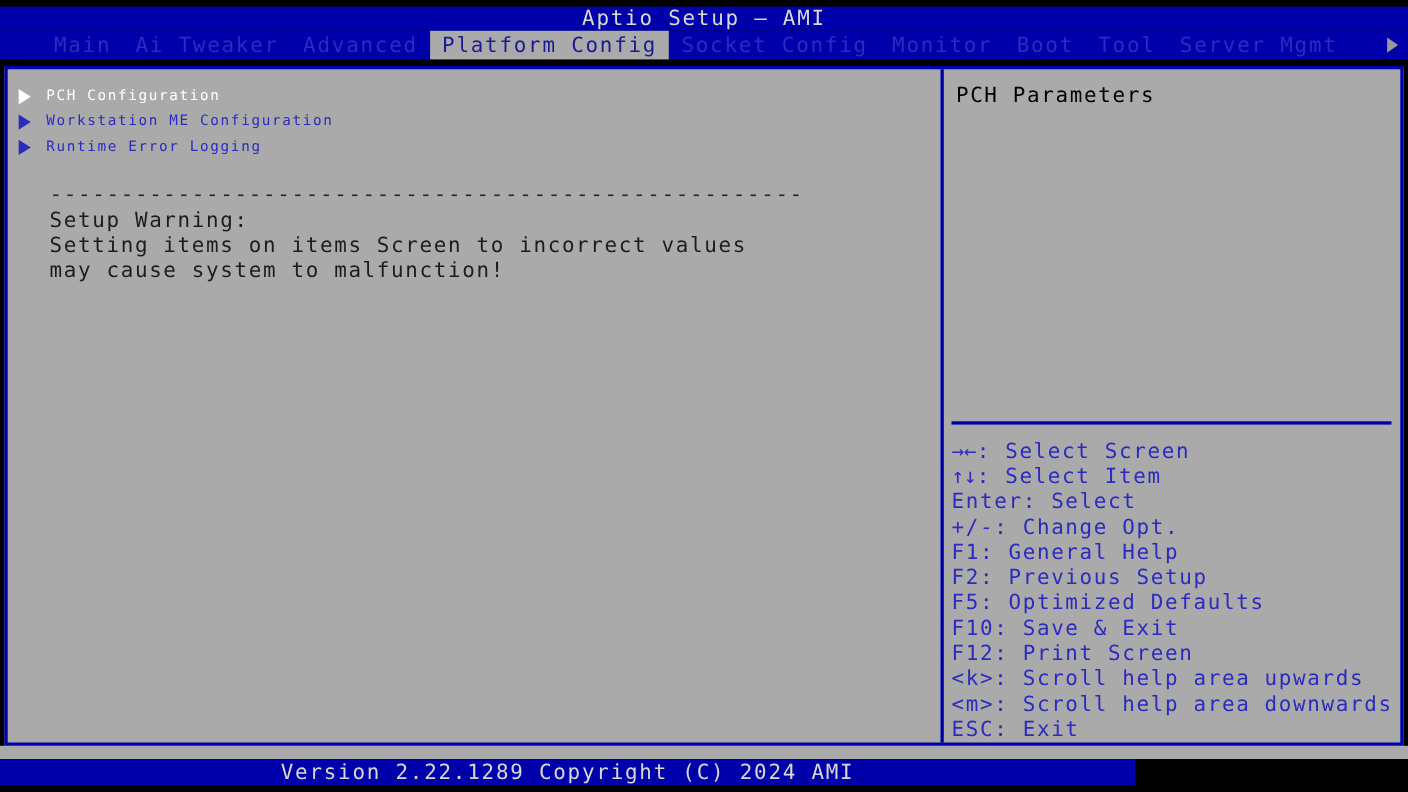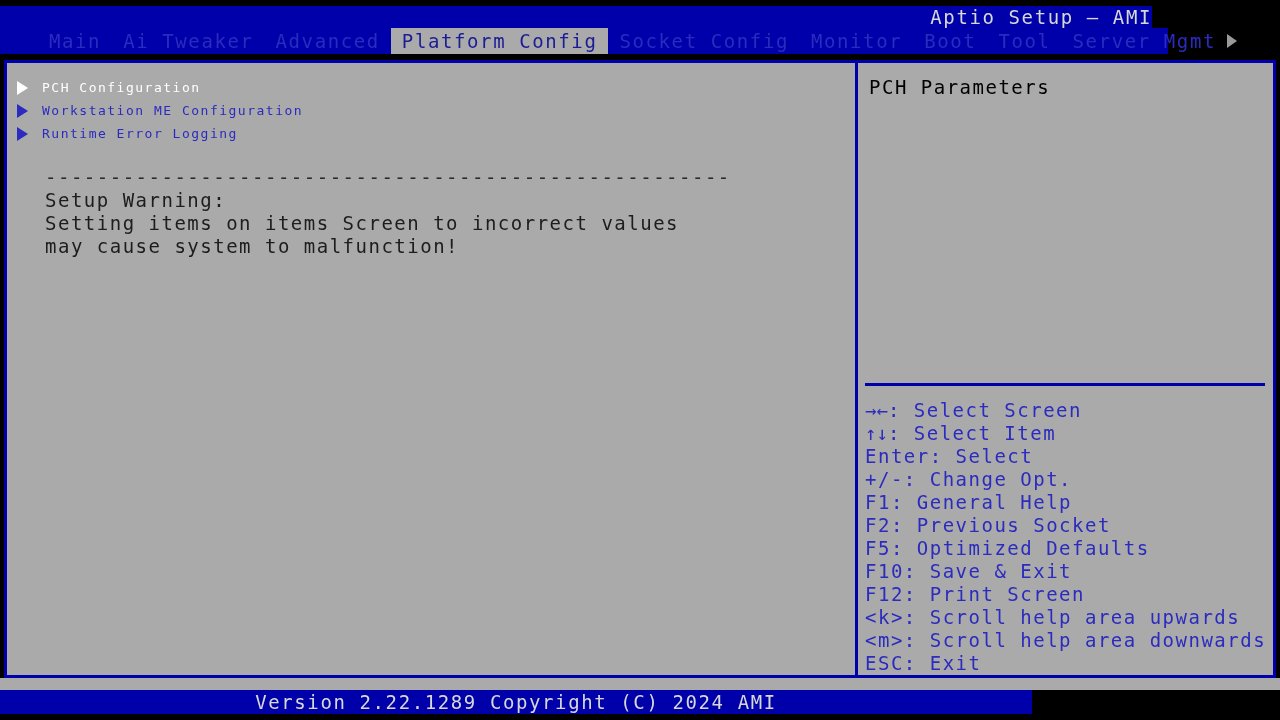--- a/index.html
+++ b/index.html
@@ -19,37 +19,37 @@
     width: 1280px;
     height: 720px;
     background: #000000;
   }
 
   
   .titlebar {
     position: absolute;
     left: 0;
     top: 6px;
-    width: 1152px;
+    width: 1280px;
     height: 22px;
     background: #0000aa;
     color: #d8d8d8;
     font-size: 19px;
     line-height: 22px;
-    text-align: right;
+    text-align: center;
     letter-spacing: 1.6px;
     white-space: pre;
   }
 
   
   .menubar {
     position: absolute;
     left: 0;
     top: 28px;
-    width: 1168px;
+    width: 1280px;
     height: 26px;
     background: #0000aa;
     display: flex;
     align-items: center;
     box-sizing: border-box;
     padding-left: 38px;
   }
   .menu-item {
     color: #2b2bbf;
     font-size: 19px;
@@ -267,21 +267,21 @@
     <div class="right-pane">
       <div class="help-desc">PCH Parameters</div>
       <div class="help-spacer"></div>
       <div class="help-rule"></div>
       <div class="help-keys" id="keys-host">
           <div class="key-row"><span class="key-glyph">→←</span><span>: Select Screen</span></div>
           <div class="key-row"><span class="key-glyph">↑↓</span><span>: Select Item</span></div>
           <div class="key-row"><span>Enter: Select</span></div>
           <div class="key-row"><span>+/-: Change Opt.</span></div>
           <div class="key-row"><span>F1: General Help</span></div>
-          <div class="key-row"><span>F2: Previous Socket</span></div>
+          <div class="key-row"><span>F2: Previous Setup</span></div>
           <div class="key-row"><span>F5: Optimized Defaults</span></div>
           <div class="key-row"><span>F10: Save &amp; Exit</span></div>
           <div class="key-row"><span>F12: Print Screen</span></div>
           <div class="key-row"><span>&lt;k&gt;: Scroll help area upwards</span></div>
           <div class="key-row"><span>&lt;m&gt;: Scroll help area downwards</span></div>
           <div class="key-row"><span>ESC: Exit</span></div>
         </div>
     </div>
 
   </div>

